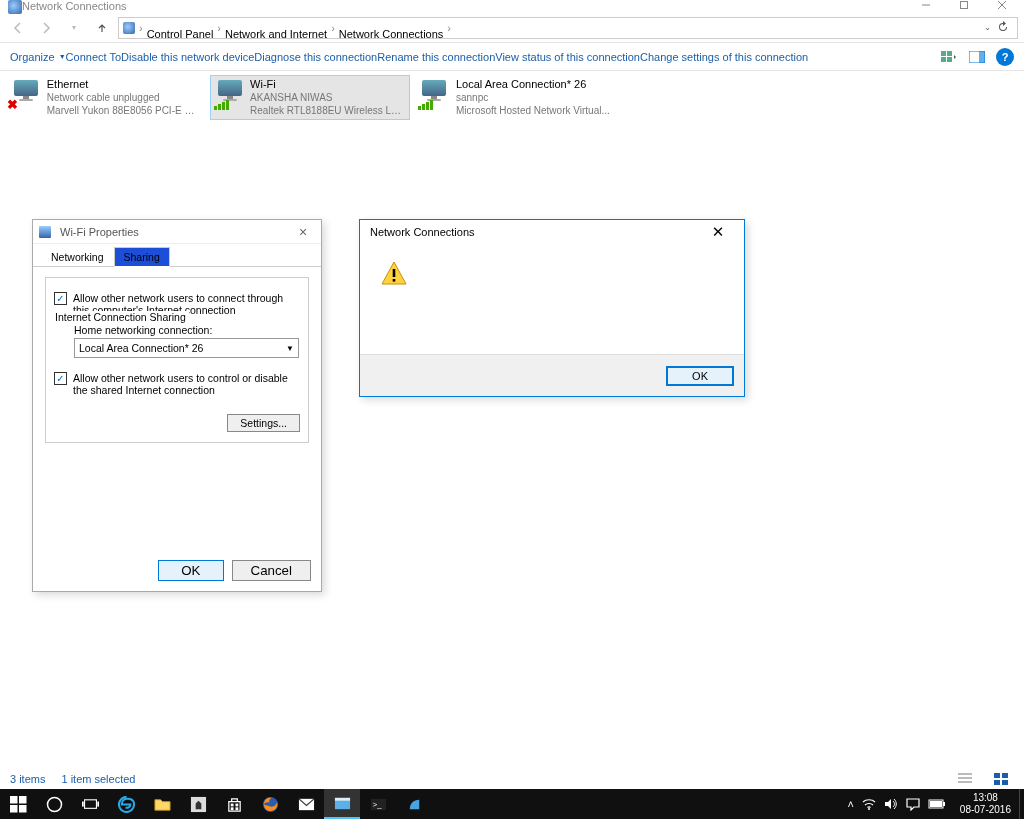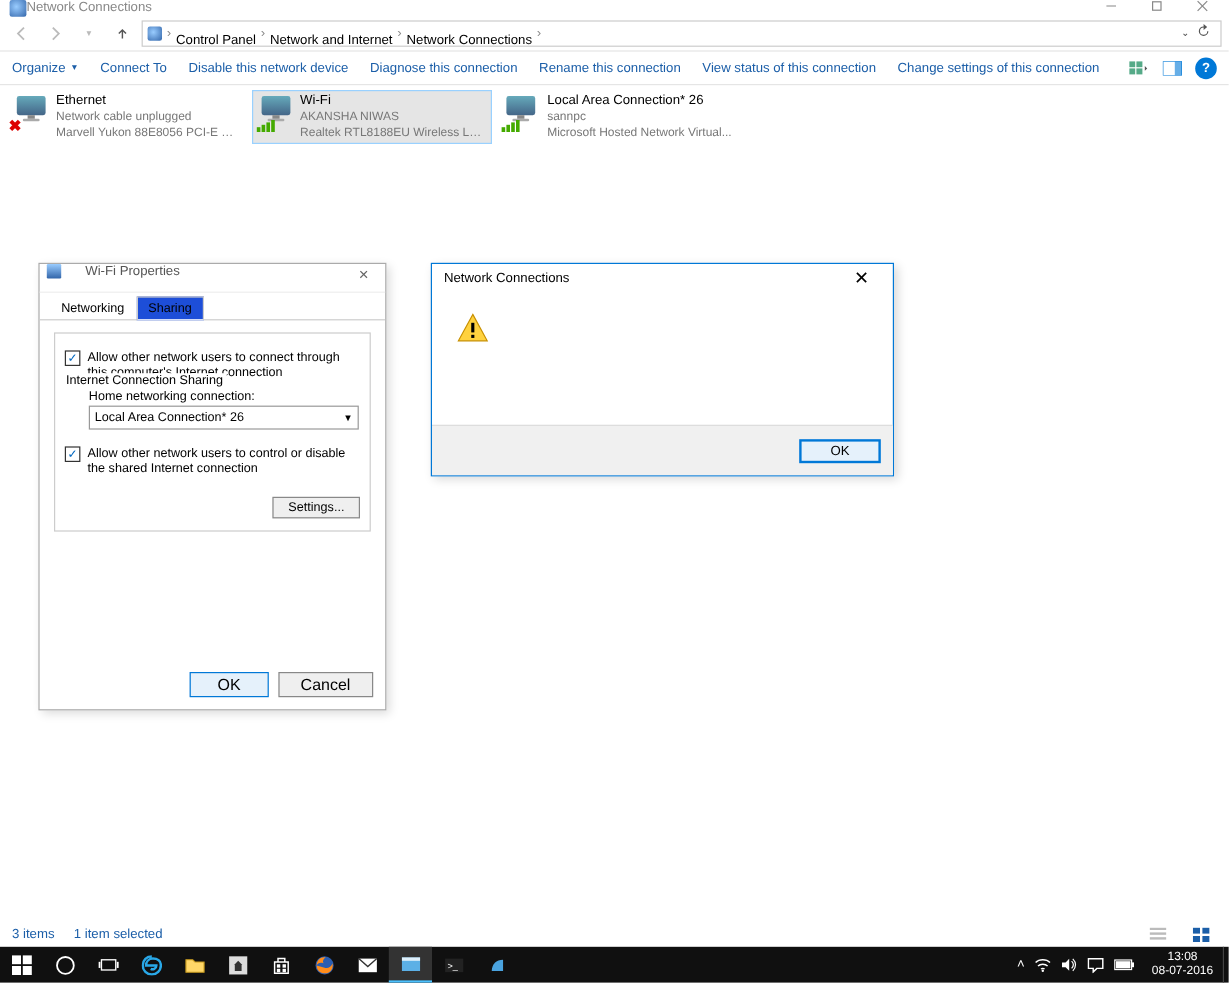--- a/index.html
+++ b/index.html
@@ -17,38 +17,38 @@
 .navbtn { width: 24px; height: 24px; display: flex; align-items: center; justify-content: center; color: #aaa; }
 .navbtn svg{width:12px;height:12px;}
 .addrbar { flex: 1; height: 22px; border: 1px solid #ccc; display: flex; align-items: center; padding: 0 4px; gap: 4px; }
 .bc { color: #000; margin-top: 12px; }
 .bcs { color: #888; }
 .addr-right { display:flex; align-items:center; margin-left:auto; margin-right:4px; gap:6px; color:#555; font-size:10px;}
 .searchbox { width: 160px; height: 22px; border: 1px solid #ccc; display: flex; align-items: center; padding: 0 6px; color: #888; font-size: 11px; justify-content: space-between; }
 .searchbox svg{width:12px;height:12px;}
 
 
-.toolbar { height: 28px; display: flex; align-items: center; padding: 0 10px; border-bottom: 1px solid #e5e5e5; gap: 18px; }
+.toolbar { height: 28px; display: flex; align-items: center; padding: 0 10px; border-bottom: 1px solid #e5e5e5; }
 .toolbtn { color: #1b5ea8; font-size: 11px; display:flex; align-items:center; gap:4px; }
 .toolbtn .drop{ font-size:7px; }
 .toolbar-right{ margin-left:auto; display:flex; align-items:center; gap:10px; }
 .toolicon{ width:18px;height:18px; display:flex;align-items:center;justify-content:center;}
 .toolicon.help{ width:18px;height:18px;border-radius:50%;background:#0078d7;color:#fff;font-weight:bold;font-size:11px;}
 
 
 .items-area { padding: 4px 6px; display:flex; gap:4px; }
 .conn-item { width: 200px; display:flex; align-items:flex-start; gap:6px; padding:3px 4px; }
 .conn-item.selected{ background:#e5e5e5; border:1px solid #99d1ff; padding:2px 3px;}
 .conn-text{ display:flex;flex-direction:column; line-height:13px; overflow:hidden; }
 .conn-text .l1{ color:#000; white-space:nowrap; overflow:hidden; text-overflow:ellipsis;}
 .conn-text .l2,.conn-text .l3{ color:#777; font-size:10px; white-space:nowrap; overflow:hidden; text-overflow:ellipsis;}
 
 
 .dialog1{ position:absolute; left:32px; top:219px; width:290px; height:373px; background:#fff; border:1px solid #aaa; box-shadow:3px 3px 8px rgba(0,0,0,0.15);}
-.dlg-title{ height:24px; display:flex;align-items:flex-start; padding:0 6px; gap:20px; font-size:11px; color:#555; border-bottom:1px solid #eee;}
+.dlg-title{ height:24px; display:flex;align-items:center; padding:0 6px; gap:9px; font-size:11px; color:#555; border-bottom:1px solid #eee;}
 .dlg-title .sp{flex:1;}
 .dlg-close{ width:24px; text-align:center; font-size:14px; color:#666;}
 .tabs{ display:flex; border-bottom:1px solid #ccc; padding:3px 3px 0 8px; gap:0;}
 .tab{ padding:3px 9px; font-size:10.5px; border:1px solid transparent; border-bottom:none;}
 .tab.active{ background:#1d4ed8; border:1px solid #ccc; border-bottom:1px solid #fff; margin-bottom:-1px;}
 .dlg-body{ padding:10px 12px; }
 .group{ border:1px solid #ccc; padding:10px 8px 10px 8px; position:relative; }
 .group-title{ position:absolute; top:-7px; left:6px; background:#fff; padding:0 3px; font-size:10.5px;margin-top:40px;}
 .chk-row{ display:flex; align-items:flex-start; gap:6px; margin:4px 0 8px 0; font-size:10.5px;}
 .chk{ width:13px;height:13px; flex-shrink:0; border:1px solid #333; display:flex;align-items:center;justify-content:center;}

